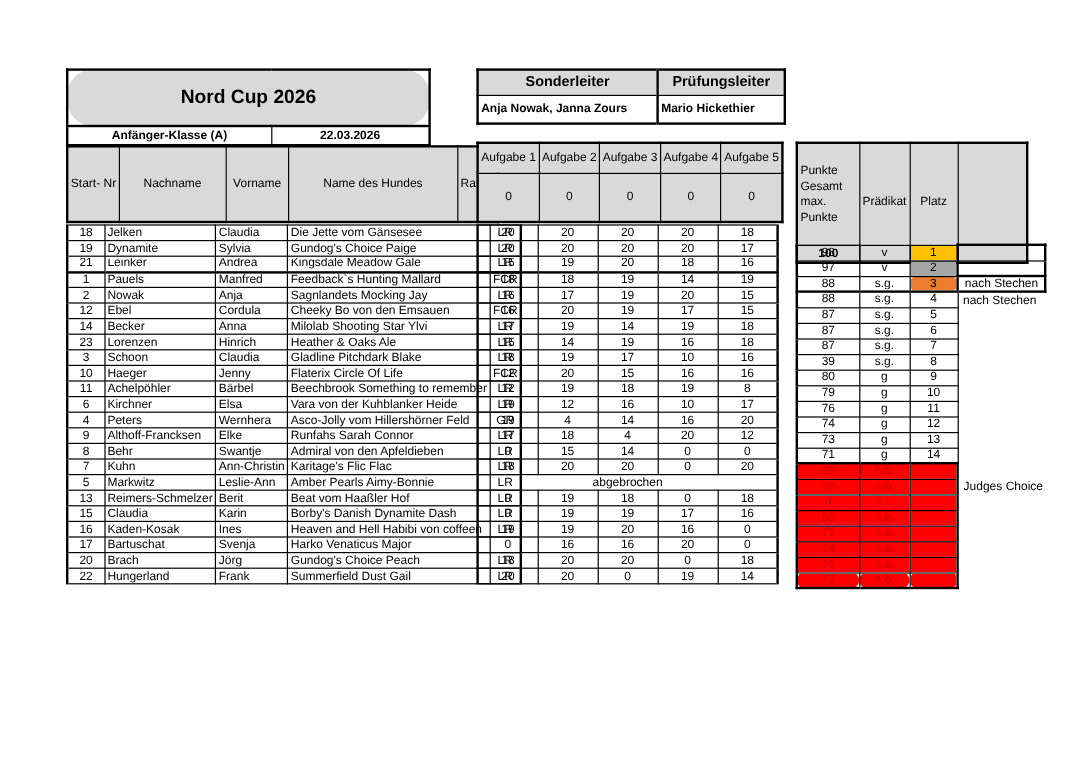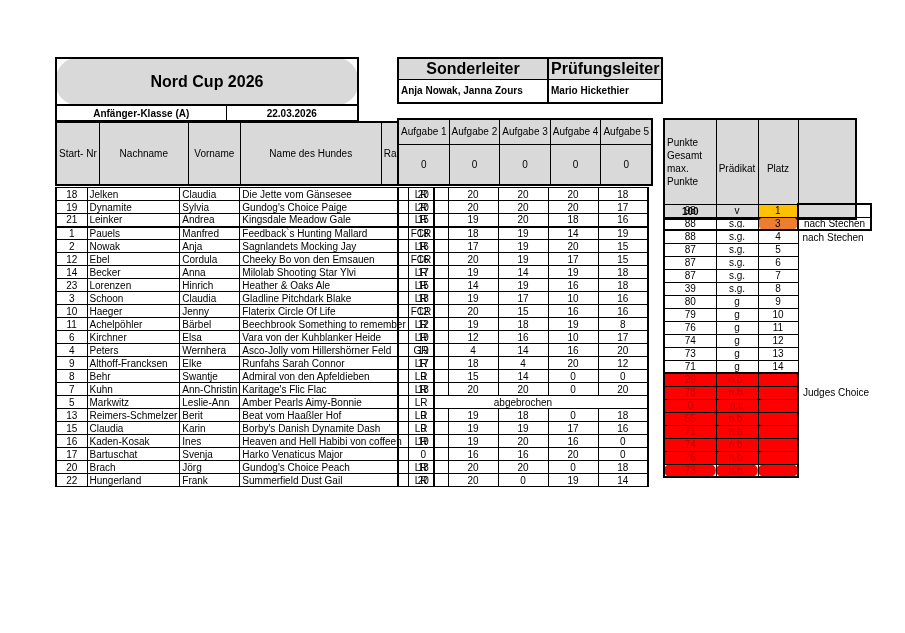--- a/index.html
+++ b/index.html
@@ -17,21 +17,21 @@
   .b2l{border-left-width:2px;} .b2r{border-right-width:2px;}
   .bb2{border-bottom-width:2px;border-radius:21px;} .bt2{border-top-width:2px;}
   .red{background:var(--dqbg);color:var(--dqtx);}
   .gold{background:var(--gold);} .silver{background:var(--silver);} .bronze{background:var(--bronze);}
   .plain{border:none;overflow:visible;padding-left:4px;background:#fff;}
   .outer2{border:2px solid #000;}
   #title-block{position:absolute;left:55px;top:57px;}
   #title-block .title-cell{height:47px;font-size:16px;font-weight:bold;text-align:center;}
   #title-block .sub td{height:16px;font-weight:bold;text-align:center;background:#fff;}
   #sonderleiter-block{position:absolute;left:397px;top:57px;}
-  #sonderleiter-block .lbl td{height:21px;font-size:16px;font-weight:bold;text-align:center;}
+  #sonderleiter-block .lbl td{height:21px;font-size:12px;font-weight:bold;text-align:center;}
   #sonderleiter-block .val td{height:24px;font-weight:bold;text-align:left;background:#fff;}
   #main-hdr{position:absolute;left:55px;top:121px;}
   #main-hdr td{height:63px;text-align:center;}
   #aufgabe-hdr{position:absolute;left:397px;top:118px;}
   #aufgabe-hdr .r1 td{height:25px;text-align:center;}
   #aufgabe-hdr .r2 td{height:41px;text-align:center;}
   #right-hdr{position:absolute;left:663px;top:118px;}
   #right-hdr td{text-align:center;}
   #right-hdr .punkte-hdr{height:52px;text-align:left;vertical-align:top;padding:16px 2px;line-height:13px;}
   #right-hdr .punkte-max{height:14px;font-weight:bold;}
@@ -499,20 +499,26 @@
         <col style="width:58px">
       </colgroup>
     <tbody>
         <tr>
           <td class="c b2l">98</td>
           <td class="c">v</td>
           <td class="c gold">1</td>
           <td class="c nb b2l b2r bt2"></td>
         </tr>
         <tr>
+          <td class="c b2l">97</td>
+          <td class="c">v</td>
+          <td class="c silver">2</td>
+          <td class="c nb b2l b2r bb2"></td>
+        </tr>
+        <tr>
           <td class="c b2l bb2">88</td>
           <td class="c bb2">s.g.</td>
           <td class="c bronze bb2">3</td>
           <td class="c nb b2l b2r bb2">nach Stechen</td>
         </tr>
         <tr>
           <td class="c b2l">88</td>
           <td class="c">s.g.</td>
           <td class="c">4</td>
           <td class="l plain">nach Stechen</td>

